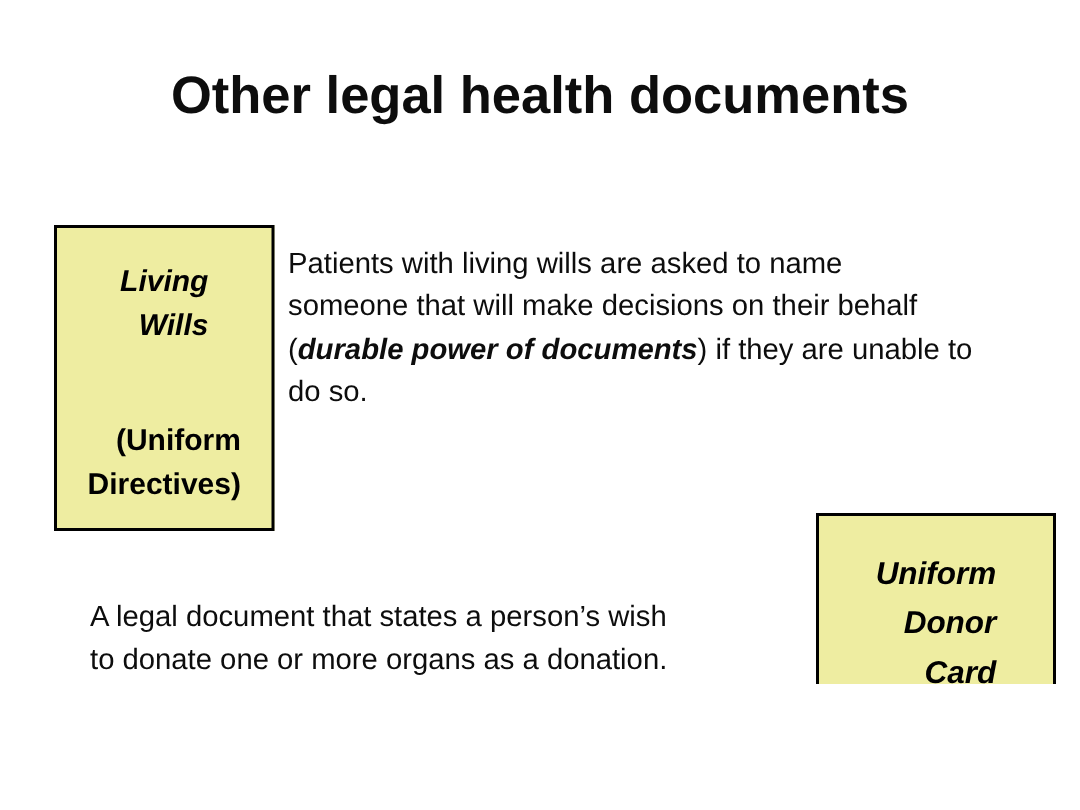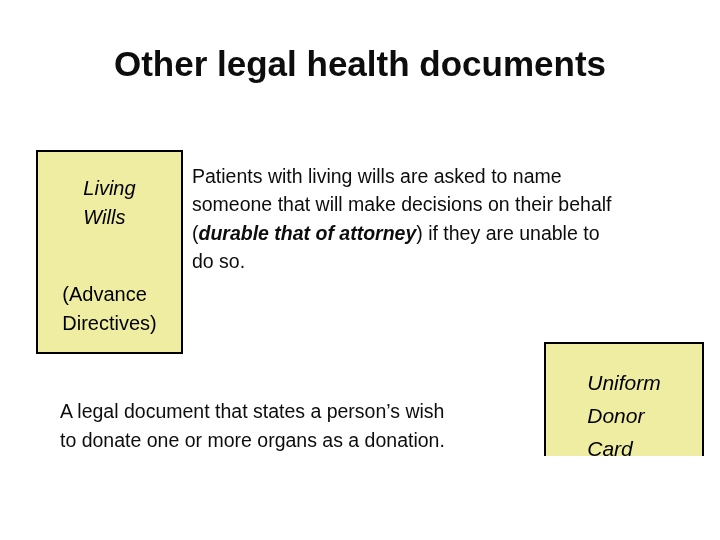--- a/index.html
+++ b/index.html
@@ -24,22 +24,22 @@
     text-align: center;
     font-size: 35px;
     font-weight: 700;
     color: #0d0d0d;
   }
   .yellow-box {
     position: absolute;
     box-sizing: border-box;
     background: #eeeda1;
     border: 2px solid #000000;
-    text-align: left;
-    font-weight: 400;
+    text-align: right;
+    font-weight: 700;
     white-space: pre-line;
   }
   .living-box {
     left: 36px;
     top: 150px;
     width: 147px;
     height: 204px;
     display: flex;
     flex-direction: column;
     align-items: center;
@@ -99,28 +99,28 @@
 </head>
 <body>
 
 <div class="slide">
 
   <div class="slide-title">Other legal health documents</div>
 
   <div class="yellow-box living-box" style="background: rgb(238, 237, 161);">
     <div class="box-title">Living
 Wills</div>
-    <div class="box-subtitle">(Advance
+    <div class="box-subtitle">(Uniform
 Directives)</div>
   </div>
 
   <div class="body-text living-description">
     <p><span>Patients with living wills are asked to name
 someone that will make decisions on their behalf
-(</span><span class="emphasis">durable that of attorney</span><span>) if they are unable to
+(</span><span class="emphasis">durable power of documents</span><span>) if they are unable to
 do so.</span></p>
   </div>
 
   <div class="body-text donor-description">A legal document that states a person’s wish
 to donate one or more organs as a donation.
 Even total body anatomical donations are
 made.</div>
 
   <div class="yellow-box donor-box" style="background: rgb(238, 237, 161); margin-left: 36px;">
     <div>Uniform

